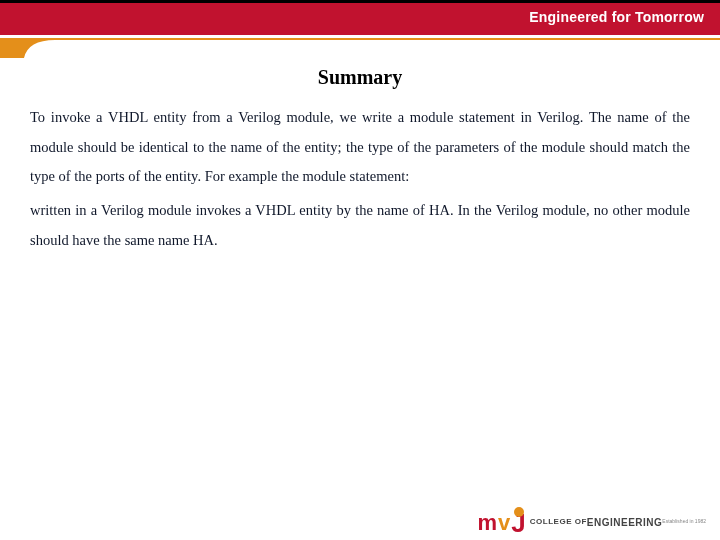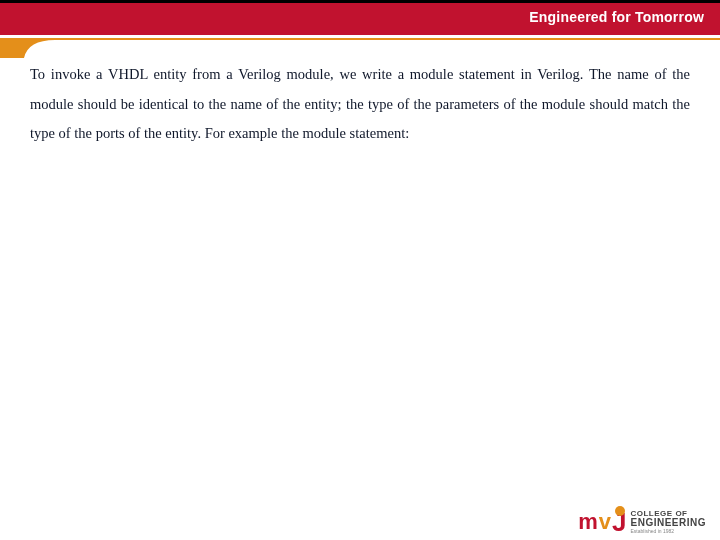--- a/index.html
+++ b/index.html
@@ -86,21 +86,21 @@
     gap: 1px;
   }
   .logo-m1 { font-family: Arial, sans-serif; font-weight: 800; font-size: 22px; color: #c1122f; line-height: 1; }
   .logo-v  { font-family: Arial, sans-serif; font-weight: 800; font-size: 22px; color: #e48f1a; line-height: 1; }
   .logo-j  { font-family: Arial, sans-serif; font-weight: 800; font-size: 26px; color: #c1122f; line-height: 0.85; position: relative; }
   .logo-j::before{
     content:""; position:absolute; top:-5px; left:3px; width:10px; height:10px;
     background:#e48f1a; border-radius:50%;
   }
   .logo-text {
-    display: flex; flex-direction: column; align-items: flex-start;
+    display: flex; flex-direction: row; align-items: flex-start;
     font-family: Arial, sans-serif; color:#555; line-height:1;
   }
   .logo-text .l1 { font-size: 8px; letter-spacing: 0.5px; font-weight:700; color:#444;}
   .logo-text .l2 { font-size: 10px; letter-spacing: 0.5px; font-weight:700; color:#444;}
   .logo-text .l3 { font-size: 5px; color:#888; margin-top:1px;}
 </style>
 </head>
 <body>
 
 <div class="header-bar">
@@ -108,22 +108,24 @@
   <div class="tagline">Engineered for Tomorrow</div>
 </div>
 
 <div class="orange-sweep">
   <svg width="720" height="20" viewBox="0 0 720 20">
     <path d="M0,0 L720,0 L720,2 L55,2 Q28,2 24,20 L0,20 Z" fill="#e48f1a"></path>
   </svg>
 </div>
 
 <div class="content">
+  <div class="title">Summary</div>
 
   <div class="para">To invoke a VHDL entity from a Verilog module, we write a module statement in Verilog.  The name of the module should be identical to the name of the entity; the type of the parameters of the module should match the type of the ports of the entity. For example the module statement:</div>
+  <div class="para"> written in a Verilog module invokes a VHDL entity by the name of HA. In the Verilog module, no other module should have the same name HA.</div>
   <div style="height:12px"></div>
 </div>
 
 <div class="logo">
   <div class="logo-mark">
     <span class="logo-m1">m</span>
     <span class="logo-v">v</span>
     <span class="logo-j">J</span>
   </div>
   <div class="logo-text">

